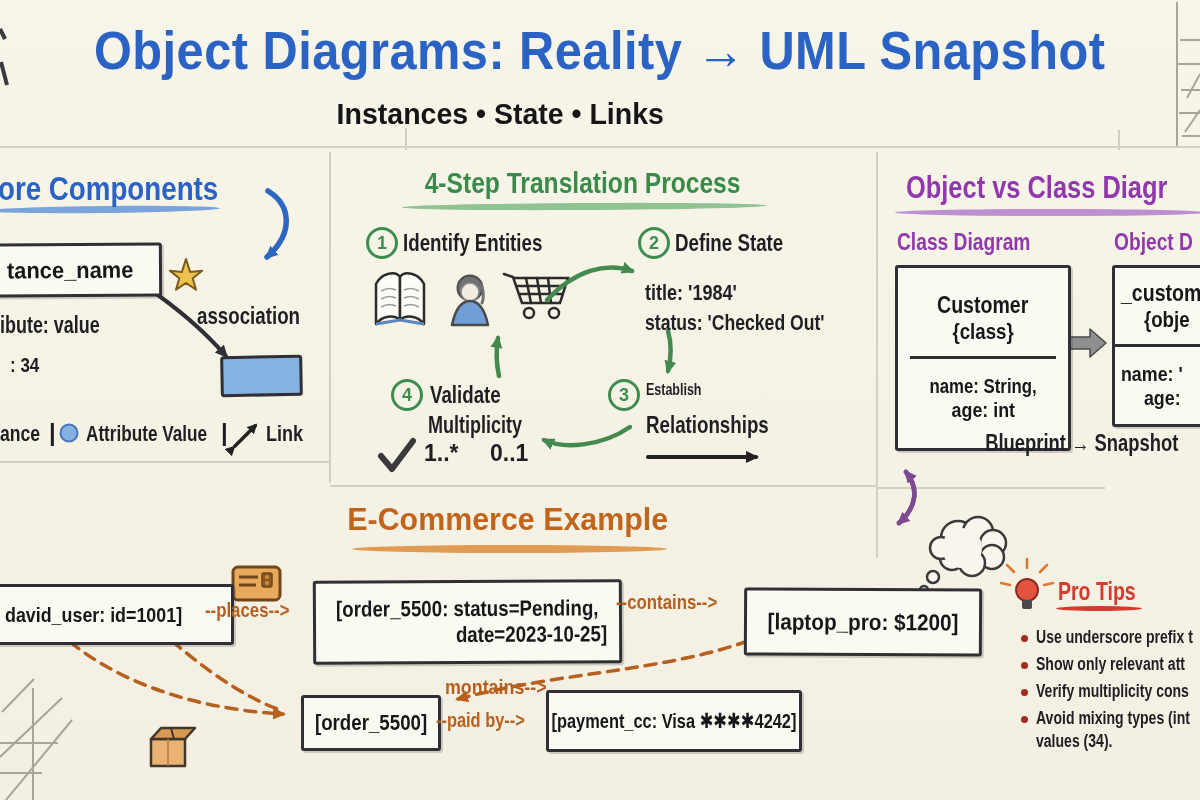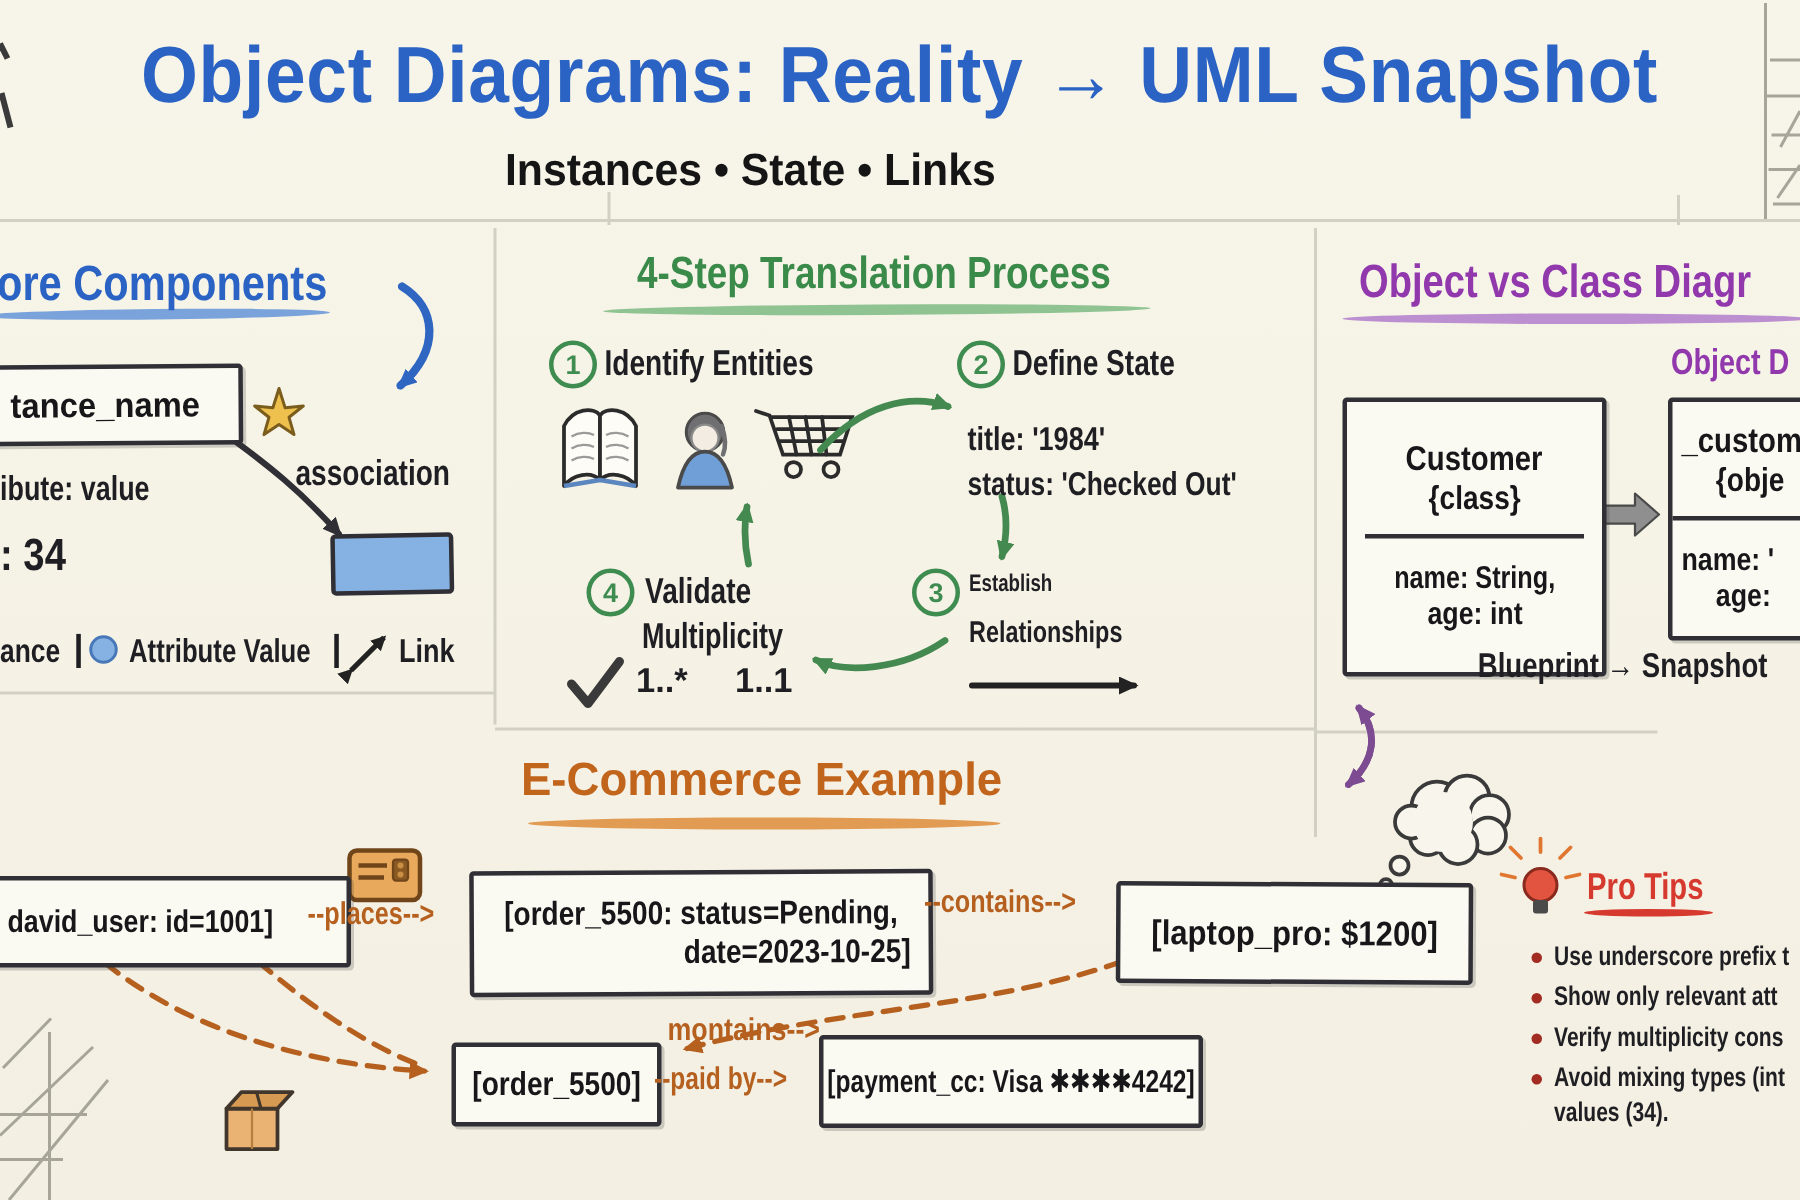--- a/index.html
+++ b/index.html
@@ -192,21 +192,21 @@
   </div>
   <div class="sw" style="left:-12px;top:206px;width:232px;background:#7aa3dc;transform:rotate(-.6deg);"></div>
 
   <div class="box" style="left:-14px;top:243px;width:152px;height:48px;align-items:flex-start;padding-left:18px;transform:rotate(-.4deg);">
     <span class="bl" style="font-size:23px;transform:scaleX(.95);transform-origin:left center;">tance_name</span>
   </div>
 
   <div class="t z3" style="left:0;top:312px;font-size:23px;">
     <span class="cN" style="transform:scaleX(.78);transform-origin:left center;">ibute: value</span>
   </div>
-  <div class="t z3" style="left:0;top:354px;font-size:30px;">
+  <div class="t z3" style="left:10px;top:354px;font-size:20px;">
     <span class="cN" style="transform:scaleX(.85);transform-origin:left center;">: 34</span>
   </div>
   <div class="t z3" style="left:197px;top:302px;font-size:24px;">
     <span class="cN" style="transform:scaleX(.78);transform-origin:left center;">association</span>
   </div>
 
   <div class="t z3" style="left:0;top:421px;font-size:22px;">
     <span class="cN" style="transform:scaleX(.8);transform-origin:left center;">ance</span>
   </div>
   <div class="t z3" style="left:49px;top:419px;font-size:24px;">|</div>
@@ -236,39 +236,42 @@
     <span class="cN" style="transform:scaleX(.82);transform-origin:left center;">title: '1984'</span>
   </div>
   <div class="t z3" style="left:645px;top:310px;font-size:22px;">
     <span class="cN" style="transform:scaleX(.8);transform-origin:left center;">status: 'Checked Out'</span>
   </div>
 
   <div class="cnum" style="left:608px;top:379px;">3</div>
   <div class="t z3" style="left:646px;top:381px;font-size:16px;">
     <span class="cN" style="transform:scaleX(.78);transform-origin:left center;">Establish</span>
   </div>
-  <div class="t z3" style="left:646px;top:411px;font-size:20px;">
+  <div class="t z3" style="left:646px;top:411px;font-size:24px;">
     <span class="cN" style="transform:scaleX(.78);transform-origin:left center;">Relationships</span>
   </div>
 
   <div class="cnum" style="left:391px;top:379px;">4</div>
   <div class="t z3" style="left:430px;top:381px;font-size:24px;">
     <span class="cN" style="transform:scaleX(.78);transform-origin:left center;">Validate</span>
   </div>
   <div class="t z3" style="left:428px;top:411px;font-size:24px;">
     <span class="cN" style="transform:scaleX(.75);transform-origin:left center;">Multiplicity</span>
   </div>
   <div class="t z3" style="left:424px;top:440px;font-size:23px;">1..*</div>
-  <div class="t z3" style="left:490px;top:440px;font-size:23px;">1..1</div>
+  <div class="t z3" style="left:490px;top:440px;font-size:23px;">0..1</div>
 
   <div class="t z3" style="left:906px;top:170px;font-size:31px;color:#9138ad;">
     <span class="cN" style="transform:scaleX(.82);transform-origin:left center;">Object vs Class Diagr</span>
   </div>
   <div class="sw" style="left:895px;top:209px;width:312px;background:#bc8fd0;"></div>
 
+  <div class="t z3" style="left:897px;top:228px;font-size:24px;color:#9138ad;">
+    <span class="cN" style="transform:scaleX(.8);transform-origin:left center;">Class Diagram</span>
+  </div>
   <div class="t z3" style="left:1114px;top:228px;font-size:24px;color:#9138ad;">
     <span class="cN" style="transform:scaleX(.8);transform-origin:left center;">Object D</span>
   </div>
 
   <div class="box" style="left:895px;top:265px;width:146px;height:156px;padding:12px;justify-content:flex-start;">
     <div style="height:76px;width:100%;display:flex;flex-direction:column;align-items:center;justify-content:center;border-bottom:3px solid #2f2f35;">
       <span class="bl" style="font-size:23px;transform:scaleX(.85);">Customer</span>
       <span class="bl" style="font-size:22px;transform:scaleX(.85);">{class}</span>
     </div>
     <div style="flex:1;width:100%;display:flex;flex-direction:column;align-items:center;justify-content:center;">

